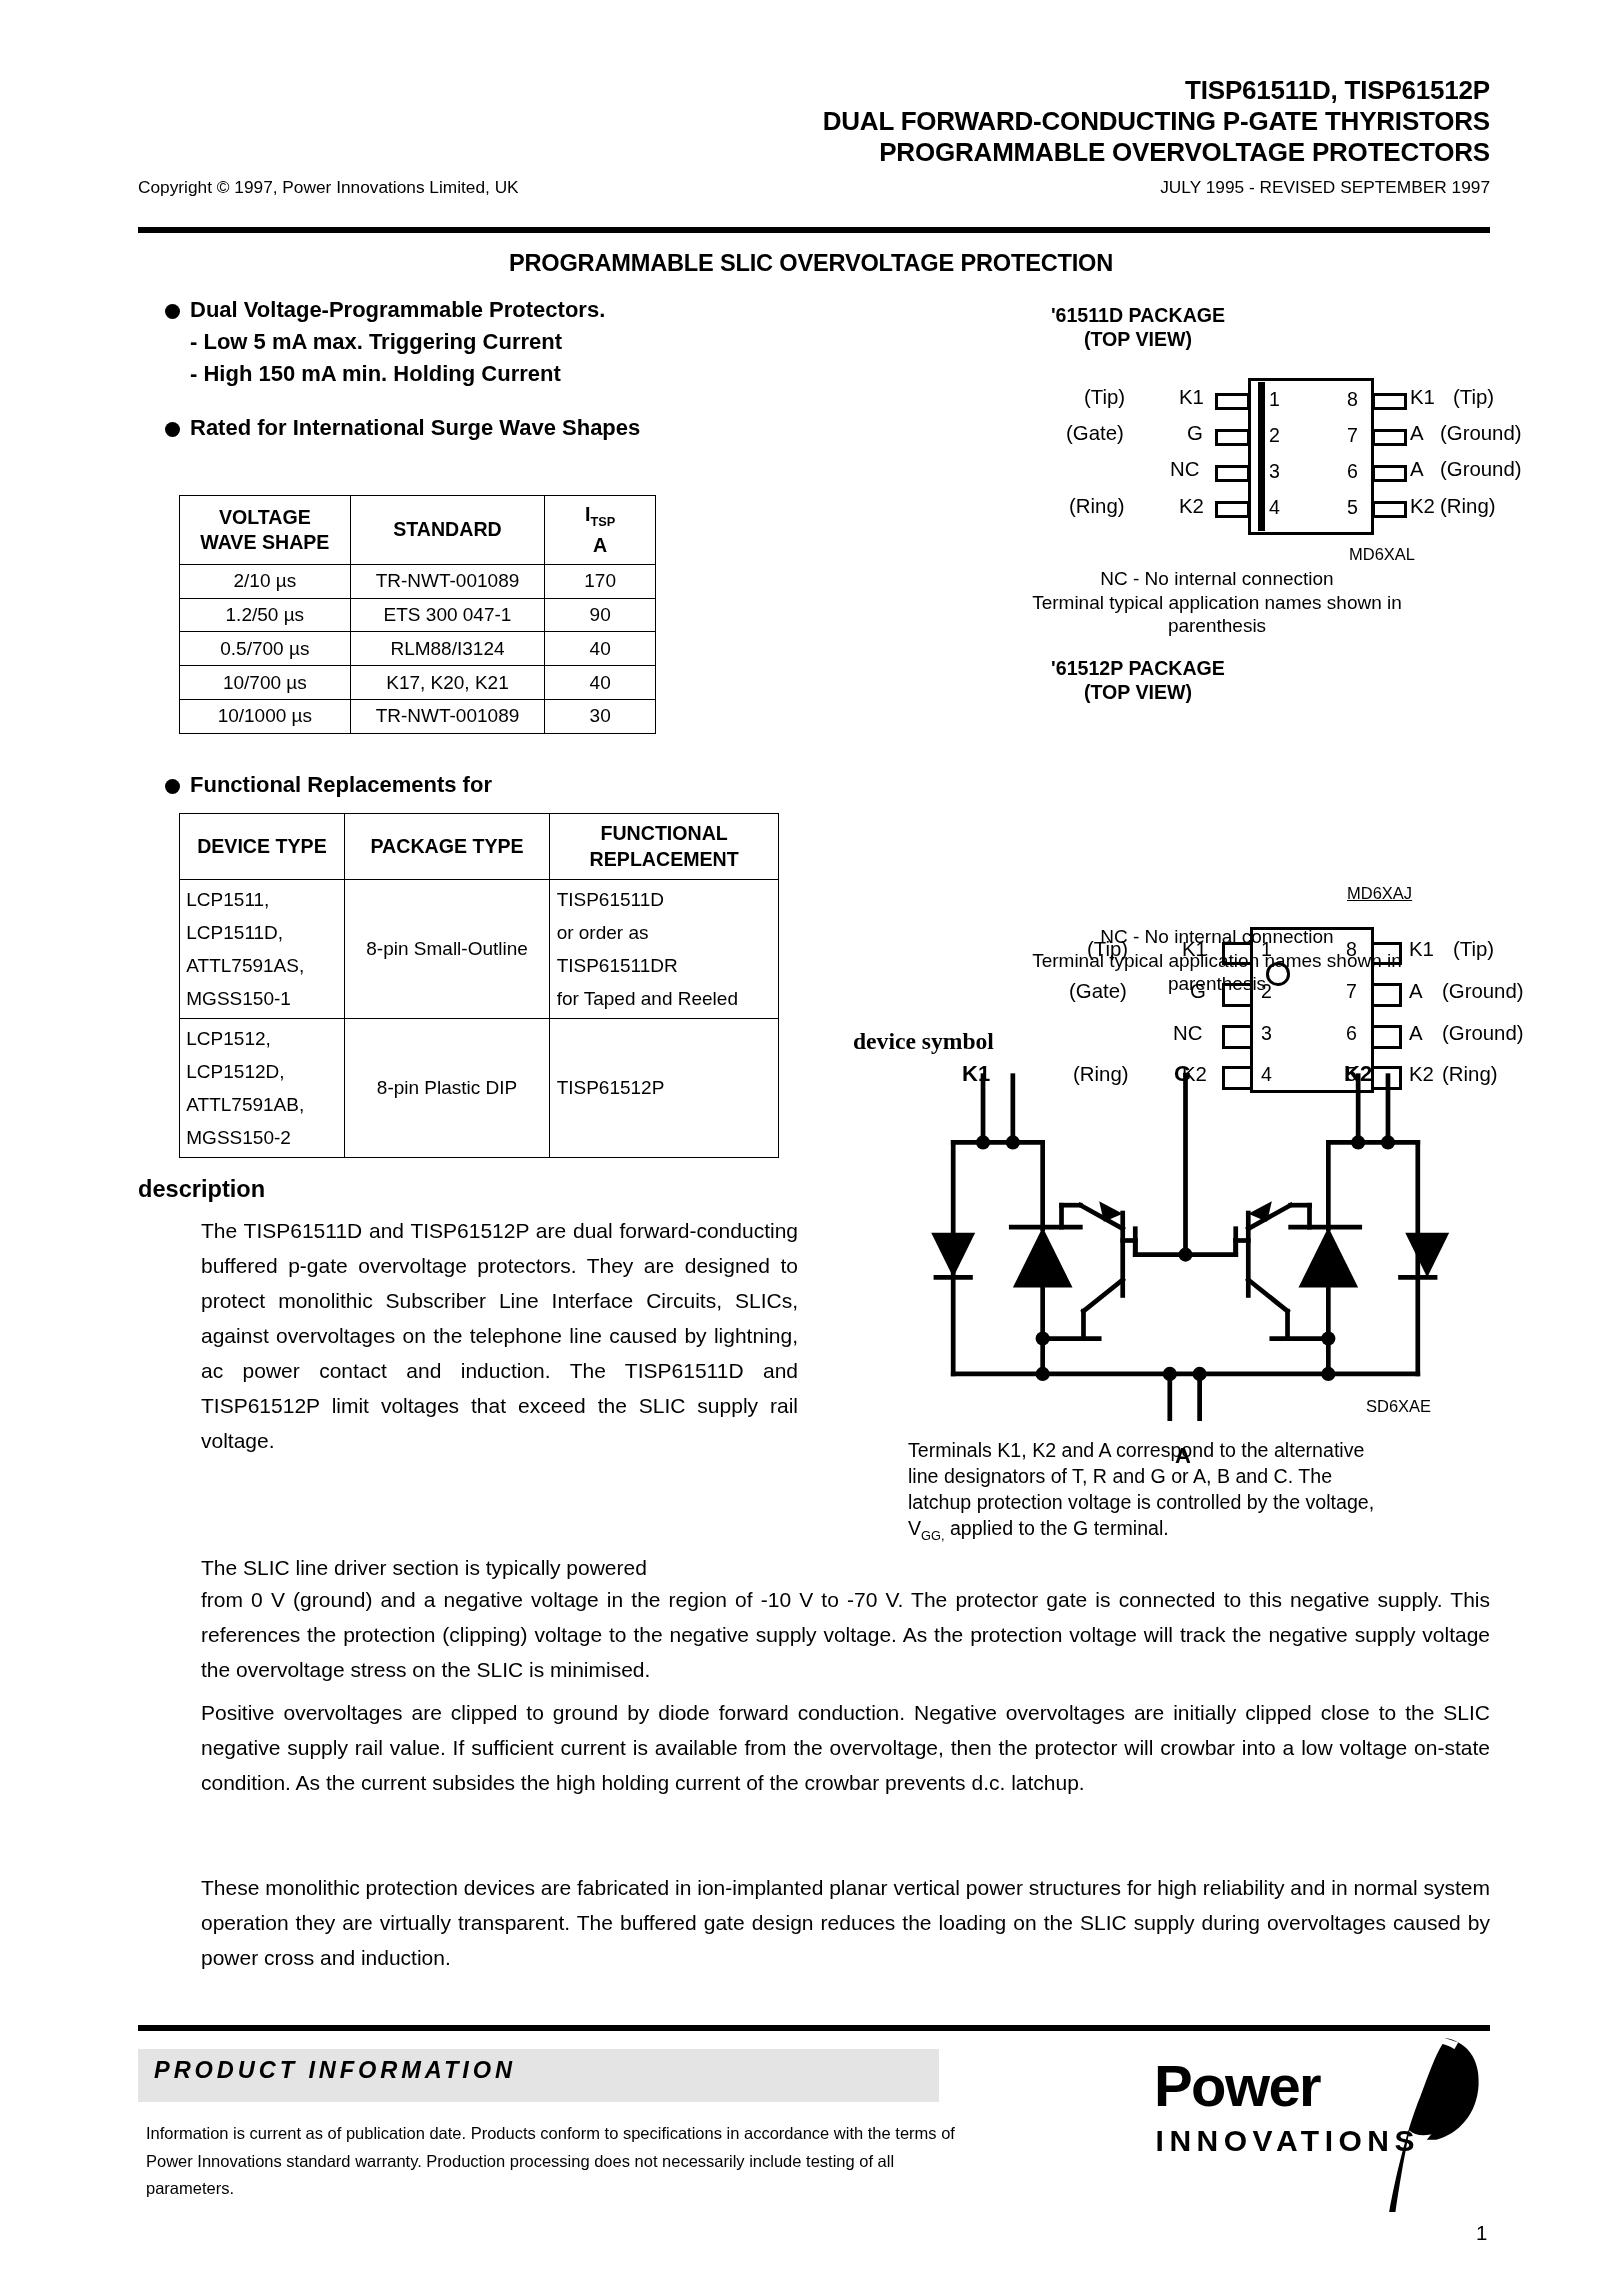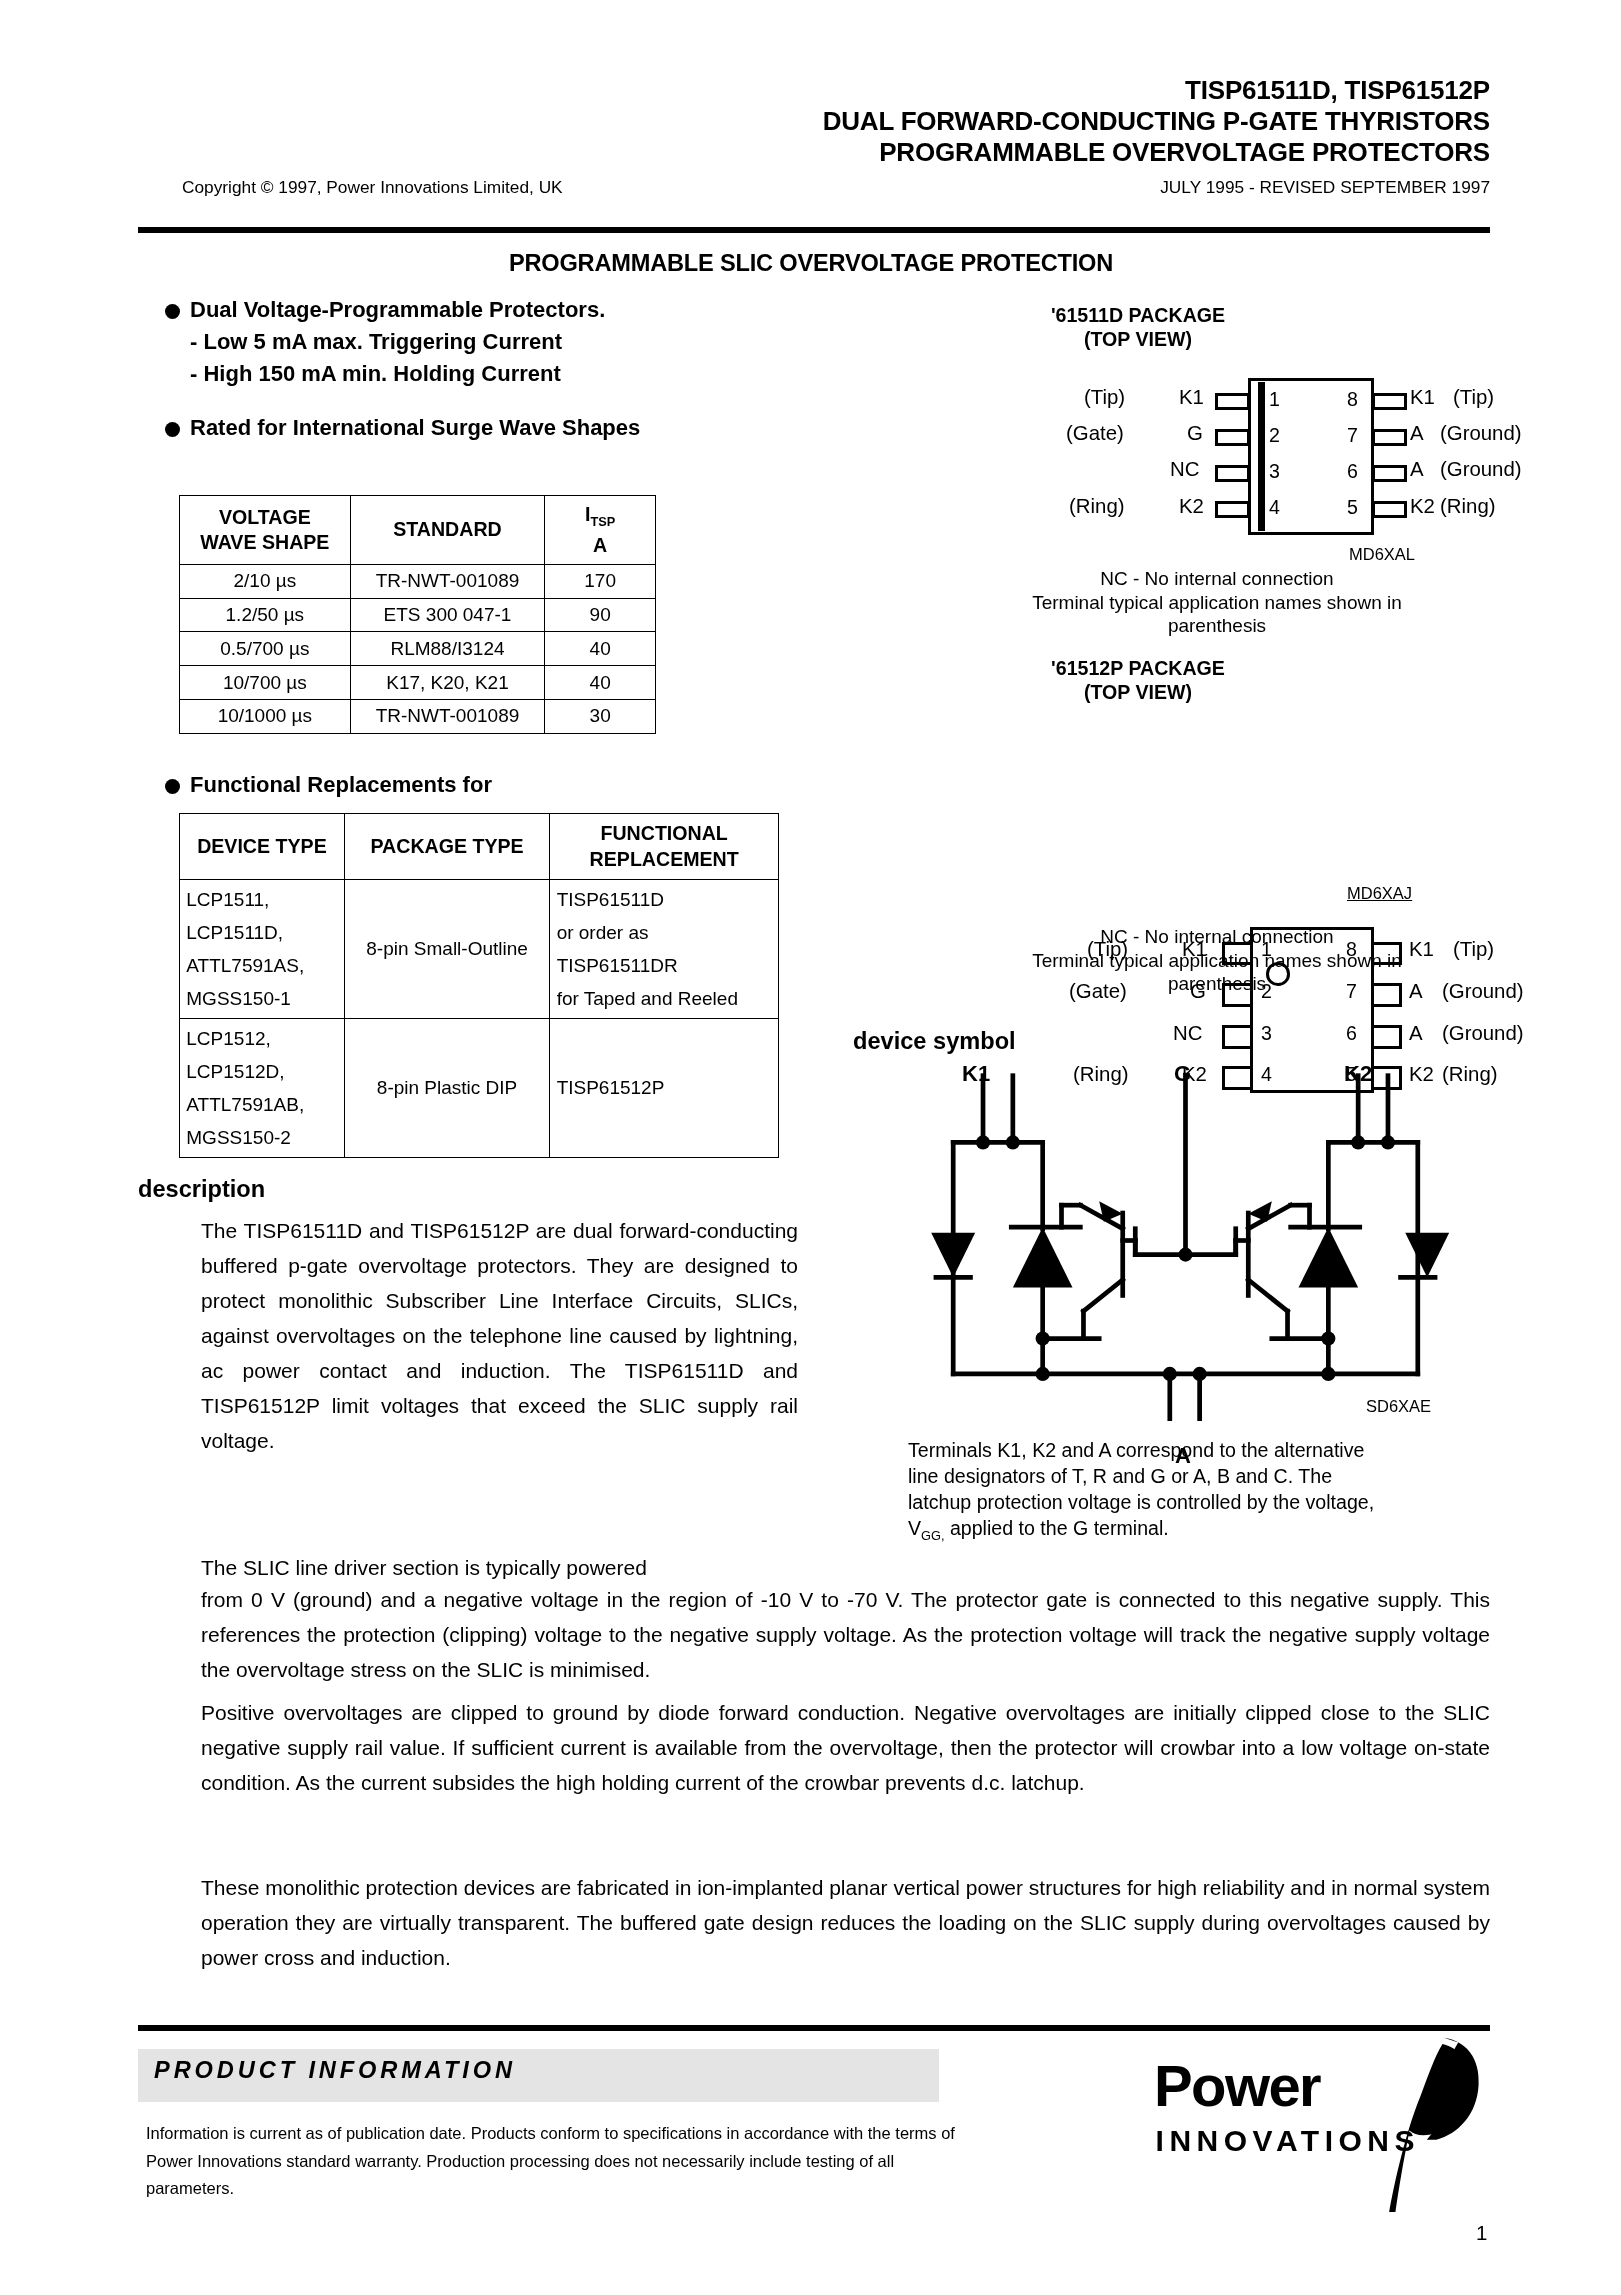--- a/index.html
+++ b/index.html
@@ -8,21 +8,21 @@
     width:1622px; height:2295px;
     font-family:"Liberation Sans", sans-serif;
     color:#000; position:relative; overflow:hidden;
   }
   .page { position:absolute; inset:0; }
 
   
   .hdr { position:absolute; left:138px; top:75px; width:1352px; }
   .hdr-title { text-align:right; font-weight:bold; font-size:26px; line-height:31px; letter-spacing:-0.2px; }
   .hdr-row { display:flex; justify-content:space-between; align-items:flex-end; margin-top:9.4px; }
-  .hdr-copy { font-size:17.3px;margin-left:44px; }
+  .hdr-copy { font-size:17.3px; }
   .hdr-date { font-size:17.3px; }
   .rule-thick { position:absolute; left:138px; top:227px; width:1352px; height:6.3px; background:#000; }
 
   
   .sec-title { position:absolute; left:0; right:0; top:250px; text-align:center; font-weight:bold; font-size:23.6px; letter-spacing:-0.2px; }
 
   
   .leftcol { position:absolute; left:138px; top:294px; width:659px; }
 
   .bullet-block { position:relative; padding-left:52px; margin-bottom:4.7px; }
@@ -67,21 +67,21 @@
 
   .dip { position:relative; }
   .dip-body { position:absolute; border:3.9px solid #000; background:#fff; }
   .dip-notchbar { position:absolute; background:#000; }
   .dip-dot { position:absolute; border:3.1px solid #000; border-radius:50%; }
   .pin { position:absolute; border:3.1px solid #000; background:#fff; }
   .pinnum { position:absolute; font-size:19.6px; }
   .pinlbl { position:absolute; font-size:20.4px; white-space:nowrap; }
   .pinapp { position:absolute; font-size:20.4px; white-space:nowrap; }
 
-  .devsym-head { position:absolute; left:853px; top:1028px; font-weight:bold; font-size:23.6px; }
+  .devsym-head { position:absolute; left:853px; top:1028px; font-weight:bold; font-size:23.6px;font-family:Liberation Serif, serif; }
   .devsym-svg { position:absolute; left:887px; top:1060px; }
   .devsym-code { position:absolute; left:1366px; top:1397px; font-size:16.5px; }
   .devsym-note { position:absolute; left:908px; top:1437px; width:550px; font-size:19.6px; line-height:26px; }
   .sub { font-size:0.65em; vertical-align:sub; }
 
   
   .foot-rule { position:absolute; left:138px; top:2025px; width:1352px; height:5.5px; background:#000; }
   .foot-band { position:absolute; left:138px; top:2049px; width:801px; height:53px; background:#e4e4e4; }
   .foot-band-text { position:absolute; left:154px; top:2057px; font-style:italic; font-weight:bold; font-size:23.6px; letter-spacing:3.9px; }
   .foot-disc { position:absolute; left:146px; top:2120px; width:832px; font-size:16.5px; line-height:27.5px; }

